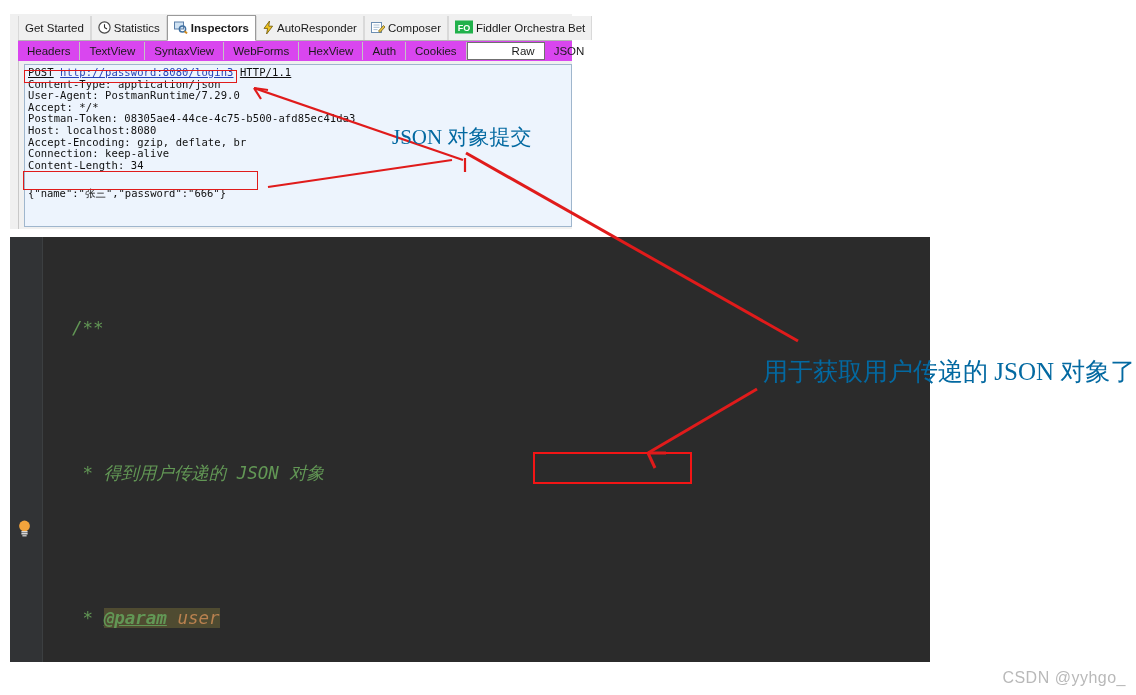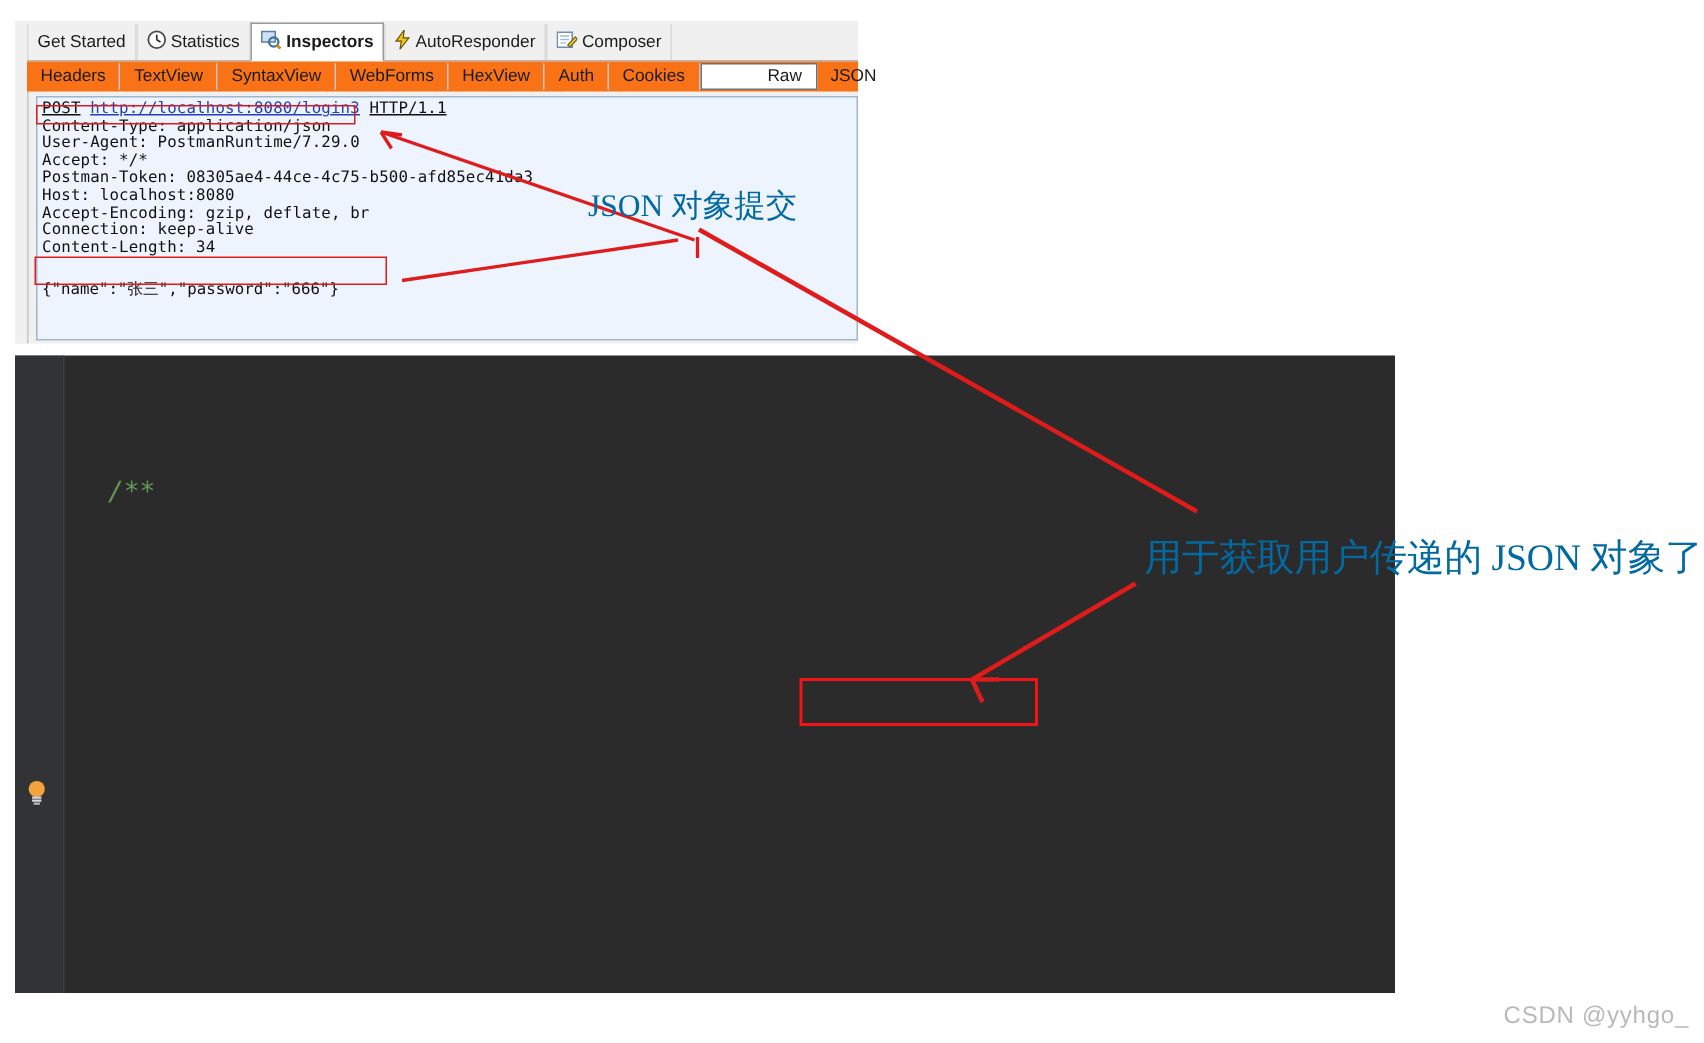--- a/index.html
+++ b/index.html
@@ -28,21 +28,21 @@
     padding:0 6px;font-size:11.5px;color:#1a1a1a;
     border-left:1px solid #d9d9d9;border-right:1px solid #d9d9d9;
     background:#f0f0f0;white-space:nowrap;box-sizing:border-box;
   }
   .ftab.sel{
     background:#ffffff;border:1px solid #9a9a9a;border-bottom:1px solid #ffffff;
     height:26px;margin-bottom:-1px;font-weight:bold;
   }
   .tabrow2{
     position:absolute;left:8px;top:27px;height:20px;width:554px;
-    background:#f97316;display:flex;align-items:center;
+    background:#d946ef;display:flex;align-items:center;
   }
   .stab{
     height:18px;display:flex;align-items:center;justify-content:center;
     padding:0 9px;font-size:11.5px;color:#1a1a1a;
     border-right:1px solid #c4c4c4;white-space:nowrap;box-sizing:border-box;
   }
   .stab.sel{
     background:#ffffff;border:1px solid #707070;
     box-shadow:inset 0 0 0 1px #fff;
     padding-left:44px;
@@ -157,20 +157,29 @@
     <div class="ftab">
       <span>
         <svg width="14" height="13" viewBox="0 0 14 13">
             <rect x="0.5" y="1.5" width="10" height="10" fill="#fff" stroke="#6d8fb3" stroke-width="1"></rect>
             <path d="M2.5 4 h6 M2.5 6.3 h6 M2.5 8.6 h4" stroke="#9fb8cf" stroke-width="0.9"></path>
             <path d="M7.5 10 L12.5 4.5 L14 6 L9 11.5 Z" fill="#e8c547" stroke="#7a6216" stroke-width="0.8"></path>
           </svg>
       </span>
       <span>Composer</span>
     </div>
+    <div class="ftab">
+      <span>
+        <svg width="18" height="14" viewBox="0 0 18 14">
+            <rect x="0" y="0.5" width="18" height="13" fill="#21b14b"></rect>
+            <text x="9" y="10.6" font-size="9" font-family="Liberation Sans, sans-serif" font-weight="bold" fill="#ffffff" text-anchor="middle">FO</text>
+          </svg>
+      </span>
+      <span>Fiddler Orchestra Bet</span>
+    </div>
   </div>
 
   <div class="tabrow2">
     <div class="stab">
         <span>Headers</span>
       </div>
     <div class="stab">
         <span>TextView</span>
       </div>
     <div class="stab">
@@ -190,21 +199,21 @@
       </div>
     <div class="stab sel">
         <span>Raw</span>
       </div>
     <div class="stab" style="border-right:none">
         <span>JSON</span>
       </div>
   </div>
 
   <div id="rawbox">
-    <div id="rawtext"><span class="verb">POST</span> <span class="url">http://localhost:8080/login3</span> <span class="verb">HTTP/1.1</span>
+    <div id="rawtext"><span class="verb">POST</span> <span class="url">http://password:8080/login3</span> <span class="verb">HTTP/1.1</span>
 <span>Content-Type: application/json</span>
 <span>User-Agent: PostmanRuntime/7.29.0</span>
 <span>Accept: */*</span>
 <span>Postman-Token: 08305ae4-44ce-4c75-b500-afd85ec41da3</span>
 <span>Host: localhost:8080</span>
 <span>Accept-Encoding: gzip, deflate, br</span>
 <span>Connection: keep-alive</span>
 <span>Content-Length: 34</span></div>
     <div id="rawbody">{"name":"张三","password":"666"}</div>
   </div>
@@ -220,21 +229,23 @@
       <circle cx="7.5" cy="6" r="5.4" fill="#f2a33c"></circle>
       <rect x="4.4" y="11" width="6.2" height="1.5" fill="#d9d9d9"></rect>
       <rect x="4.4" y="13" width="6.2" height="1.5" fill="#d9d9d9"></rect>
       <rect x="5.4" y="15" width="4.2" height="1.5" fill="#b9b9b9"></rect>
     </svg>
   </div>
 
   <div id="codearea">
     <div class="cl ind1"><span class="cmt">/**</span></div>
 
-
+    <div class="cl ind1"><span class="cmt"> </span><span class="cmt">*</span><span class="cmt"> </span><span class="cmt">得到用户传递的 JSON 对象</span></div>
+
+    <div class="cl ind1"><span class="cmt"> </span><span class="cmt">*</span><span class="cmt"> </span><span class="tag tagbg">@param</span><span class="param"> </span><span class="param">user</span></div>
 
     
 
     
 
     
 
     
 
     

